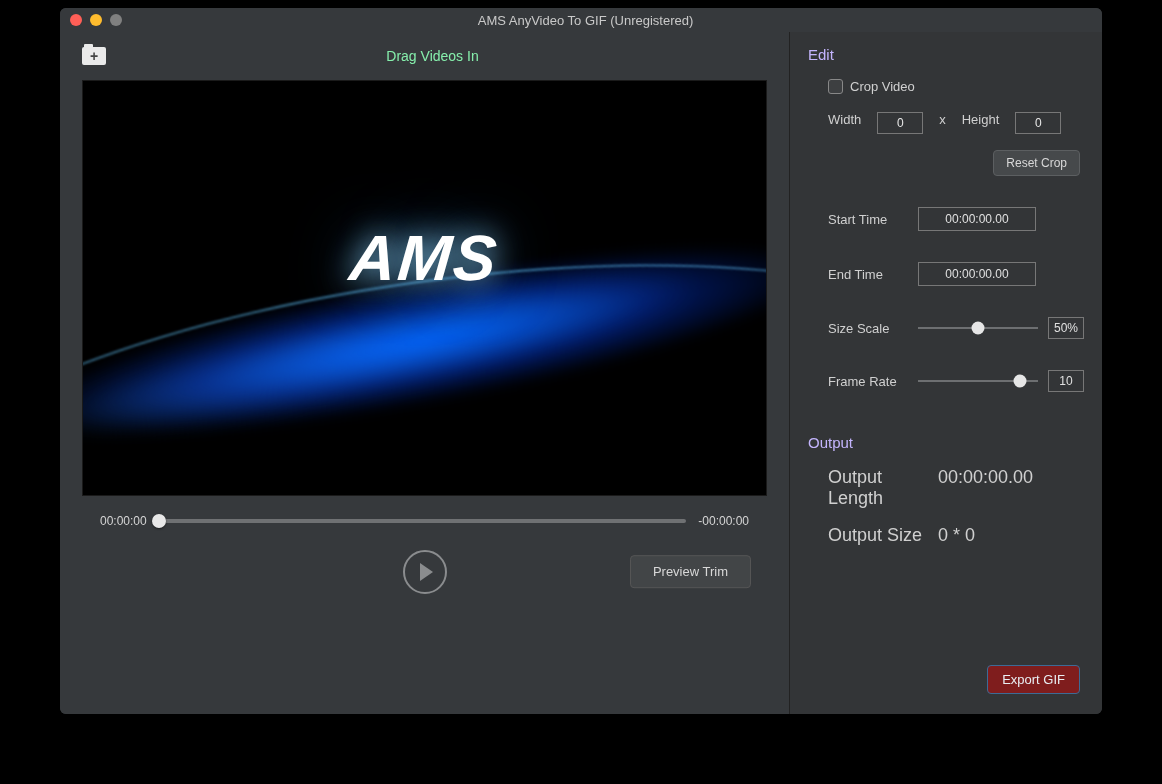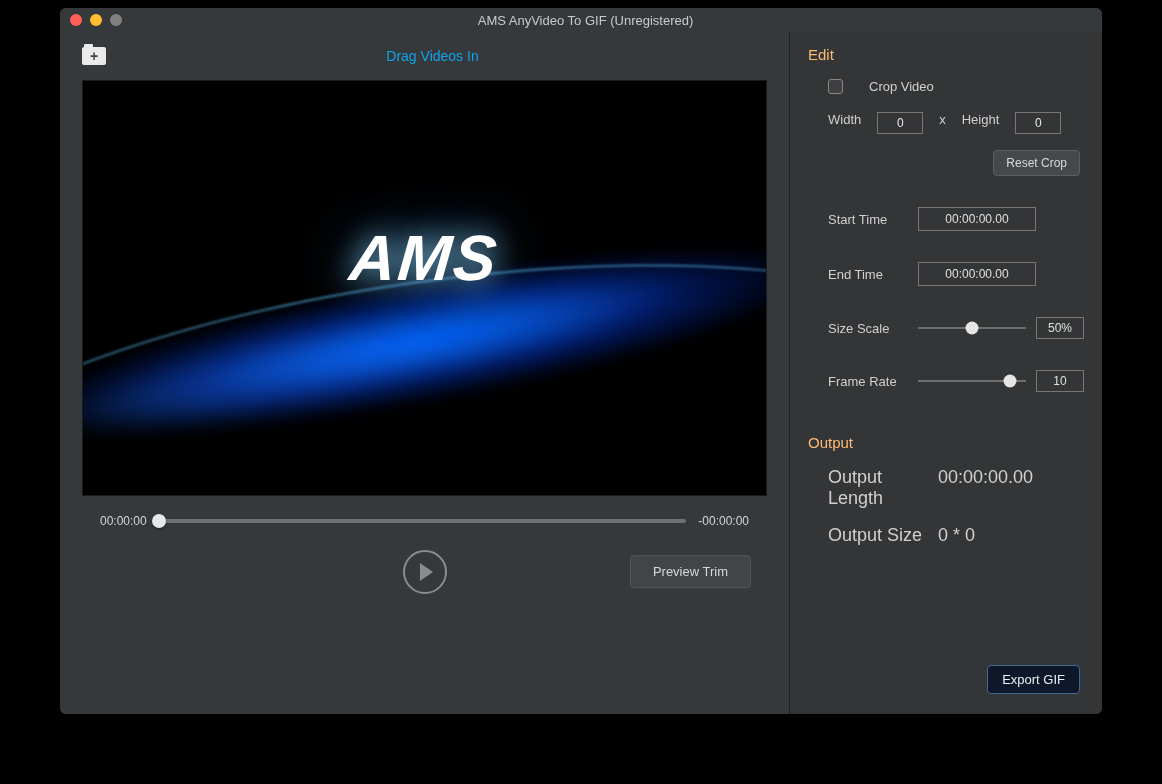--- a/index.html
+++ b/index.html
@@ -91,21 +91,21 @@
     background: #eaeaea;
     border-radius: 1px 1px 0 0;
   }
   .add-btn span {
     font-size: 14px; font-weight: 700; color: #444; line-height: 1;
   }
   .drag-label {
     position: absolute;
     left: 16px; right: 0;
     text-align: center;
-    color: #0ea5e9;
+    color: #86efac;
     font-size: 14px;
   }
   .video-area {
     margin: 0 22px;
     height: 416px;
     background: #000;
     border: 1px solid #1a1a1a;
     position: relative;
     overflow: hidden;
     display: flex;
@@ -211,29 +211,29 @@
     background: #424547;
     border: 1px solid #555;
     border-radius: 4px;
     padding: 8px 22px;
     color: #d8d8d8;
     font-size: 13px;
     cursor: pointer;
   }
   
   .section-title {
-    color: #fdba74;
+    color: #c4b5fd;
     font-size: 15px;
     margin-bottom: 16px;
   }
   .edit-body { padding: 0 0 0 20px; }
   .row {
     display: flex;
     align-items: center;
-    gap: 26px;
+    gap: 7px;
     margin-bottom: 18px;
     color: #d0d0d0;
     font-size: 13px;
   }
   .checkbox {
     width: 15px; height: 15px;
     border: 1px solid #888;
     border-radius: 3px;
     background: #3d3f41;
     cursor: pointer;
@@ -293,40 +293,40 @@
   .slider-thumb {
     position: absolute;
     top: 50%;
     transform: translate(-50%,-50%);
     width: 13px; height: 13px;
     border-radius: 50%;
     background: #e6e6e6;
     cursor: pointer;
   }
   .small-field {
-    width: 48px;
+    width: 36px;
     background: #333537;
     border: 1px solid #777;
     color: #e0e0e0;
     text-align: center;
     padding: 3px 0;
     font-size: 12px;
   }
   .unit { color: #d0d0d0; font-size: 12px; margin-left: 4px; }
   .output-block { margin-top: 22px; }
   .output-row {
     display: flex;
     color: #d0d0d0;
     font-size: 18px;
     margin-bottom: 16px;
     padding-left: 20px;
   }
   .output-row .lbl { width: 110px; }
   .export-btn {
-    background: #0f172a;
+    background: #7f1d1d;
     border: 1px solid #3c6b96;
     border-radius: 4px;
     color: #e9eef3;
     font-size: 13px;
     padding: 6px 14px;
     cursor: pointer;
     margin-left: auto;
     display: block;
   }
   .export-row { display:flex; justify-content:flex-end; margin-top: auto; padding-right: 4px; padding-bottom: 6px;}

